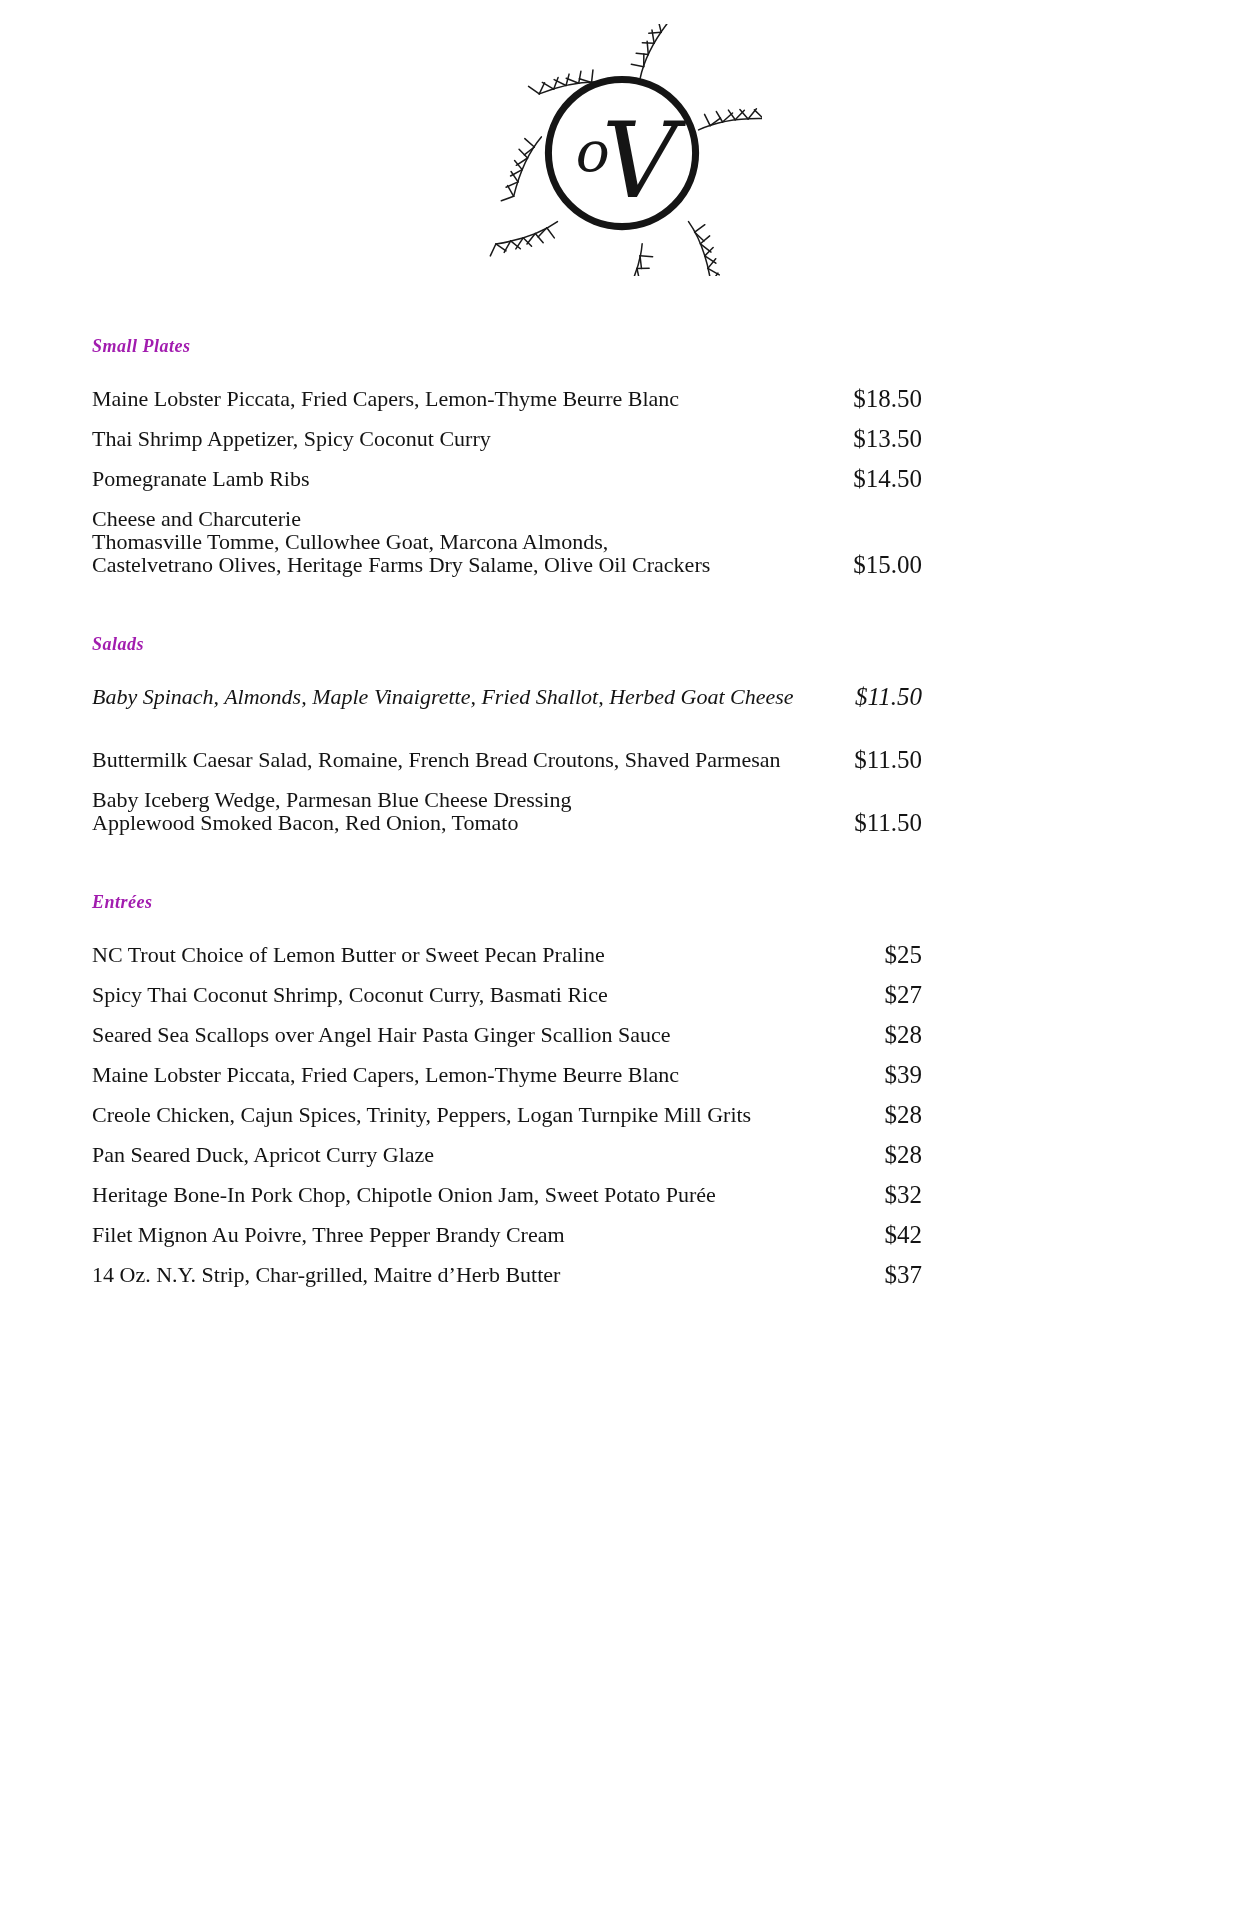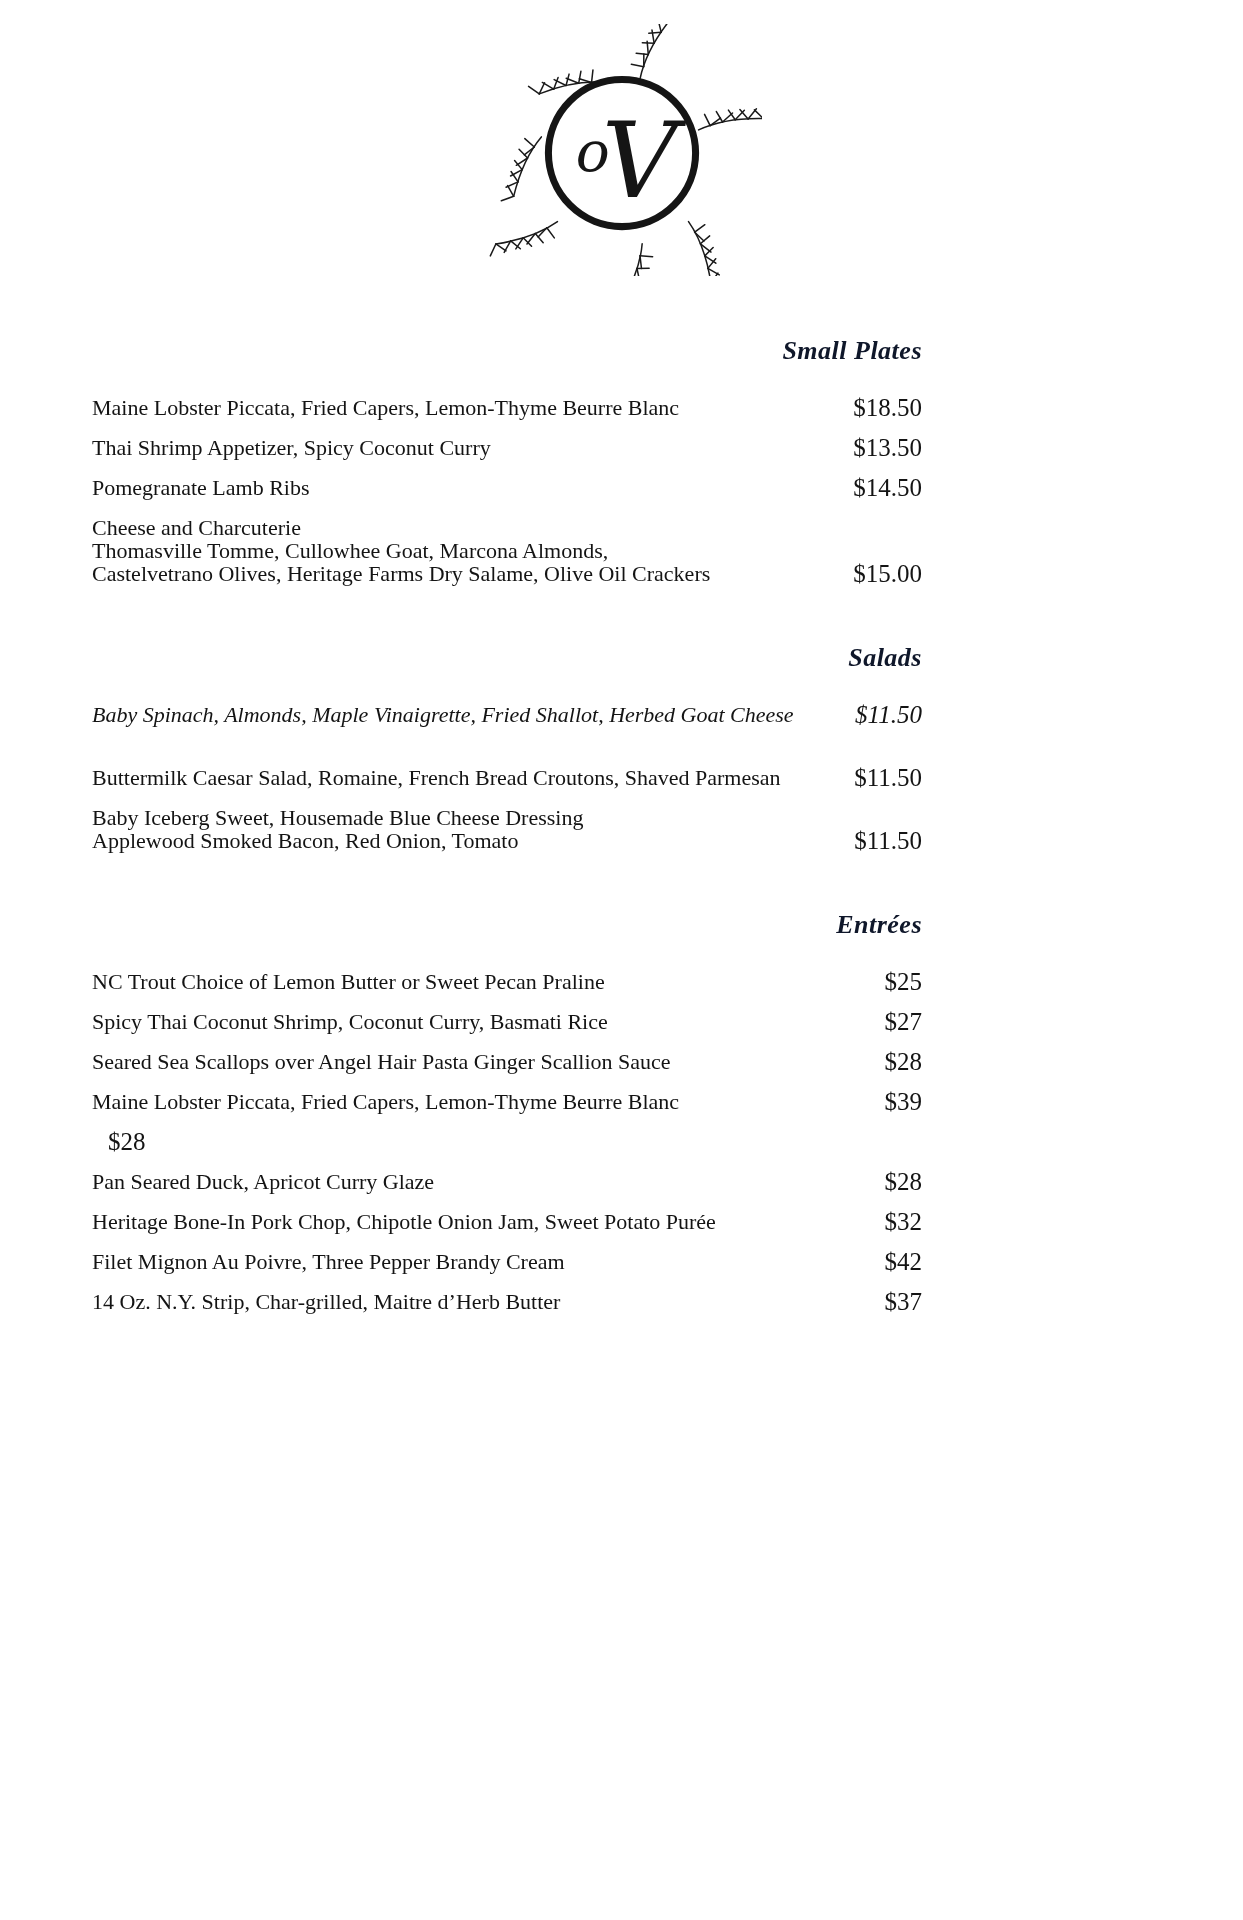--- a/index.html
+++ b/index.html
@@ -6,22 +6,22 @@
   html, body { margin: 0; padding: 0; }
   body {
     width: 1243px; height: 1920px;
     background: #ffffff; color: #141414;
     font-family: "Liberation Serif", "DejaVu Serif", serif;
   }
   .page { position: relative; width: 1243px; height: 1920px; overflow: hidden; background: #fff; }
   .logo-wrap { padding-top: 24px; display: flex; justify-content: center; }
   .content { width: 830px; margin: 60px 0 0 92px; }
   .section-title {
-    text-align: right; font-style: italic; font-weight: bold;
-    font-size: 26px; letter-spacing: 0.5px; margin: 0 0 30px 0; color: #0f172a;
+    text-align: left; font-style: italic; font-weight: bold;
+    font-size: 18px; letter-spacing: 0.5px; margin: 0 0 30px 0; color: #a21caf;
   }
   .menu-section { margin-bottom: 58px; }
   .items { }
   .menu-item {
     display: flex; justify-content: space-between; align-items: flex-end;
     margin-bottom: 17px;
   }
   .item-desc { font-size: 22px; line-height: 23px; }
   .desc-line { }
   .item-price { font-size: 25px; line-height: 23px; white-space: nowrap; padding-left: 16px; }
@@ -114,21 +114,21 @@
 
   <div class="menu-item">
     <div class="item-desc">
               <div class="desc-line">Buttermilk Caesar Salad, Romaine, French Bread Croutons, Shaved Parmesan</div>
             </div>
     <div class="item-price">$11.50</div>
   </div>
 
   <div class="menu-item">
     <div class="item-desc">
-              <div class="desc-line">Baby Iceberg Sweet, Housemade Blue Cheese Dressing</div>
+              <div class="desc-line">Baby Iceberg Wedge, Parmesan Blue Cheese Dressing</div>
               <div class="desc-line">Applewood Smoked Bacon, Red Onion, Tomato</div>
             </div>
     <div class="item-price">$11.50</div>
   </div>
 </div>
   </section>
 
   <section class="menu-section">
     <h2 class="section-title">Entrées</h2>
     <div class="items">
@@ -154,20 +154,23 @@
   </div>
 
   <div class="menu-item">
     <div class="item-desc">
               <div class="desc-line">Maine Lobster Piccata, Fried Capers, Lemon-Thyme Beurre Blanc</div>
             </div>
     <div class="item-price">$39</div>
   </div>
 
   <div class="menu-item">
+    <div class="item-desc">
+              <div class="desc-line">Creole Chicken, Cajun Spices, Trinity, Peppers, Logan Turnpike Mill Grits</div>
+            </div>
     <div class="item-price">$28</div>
   </div>
 
   <div class="menu-item">
     <div class="item-desc">
               <div class="desc-line">Pan Seared Duck, Apricot Curry Glaze</div>
             </div>
     <div class="item-price">$28</div>
   </div>
 

